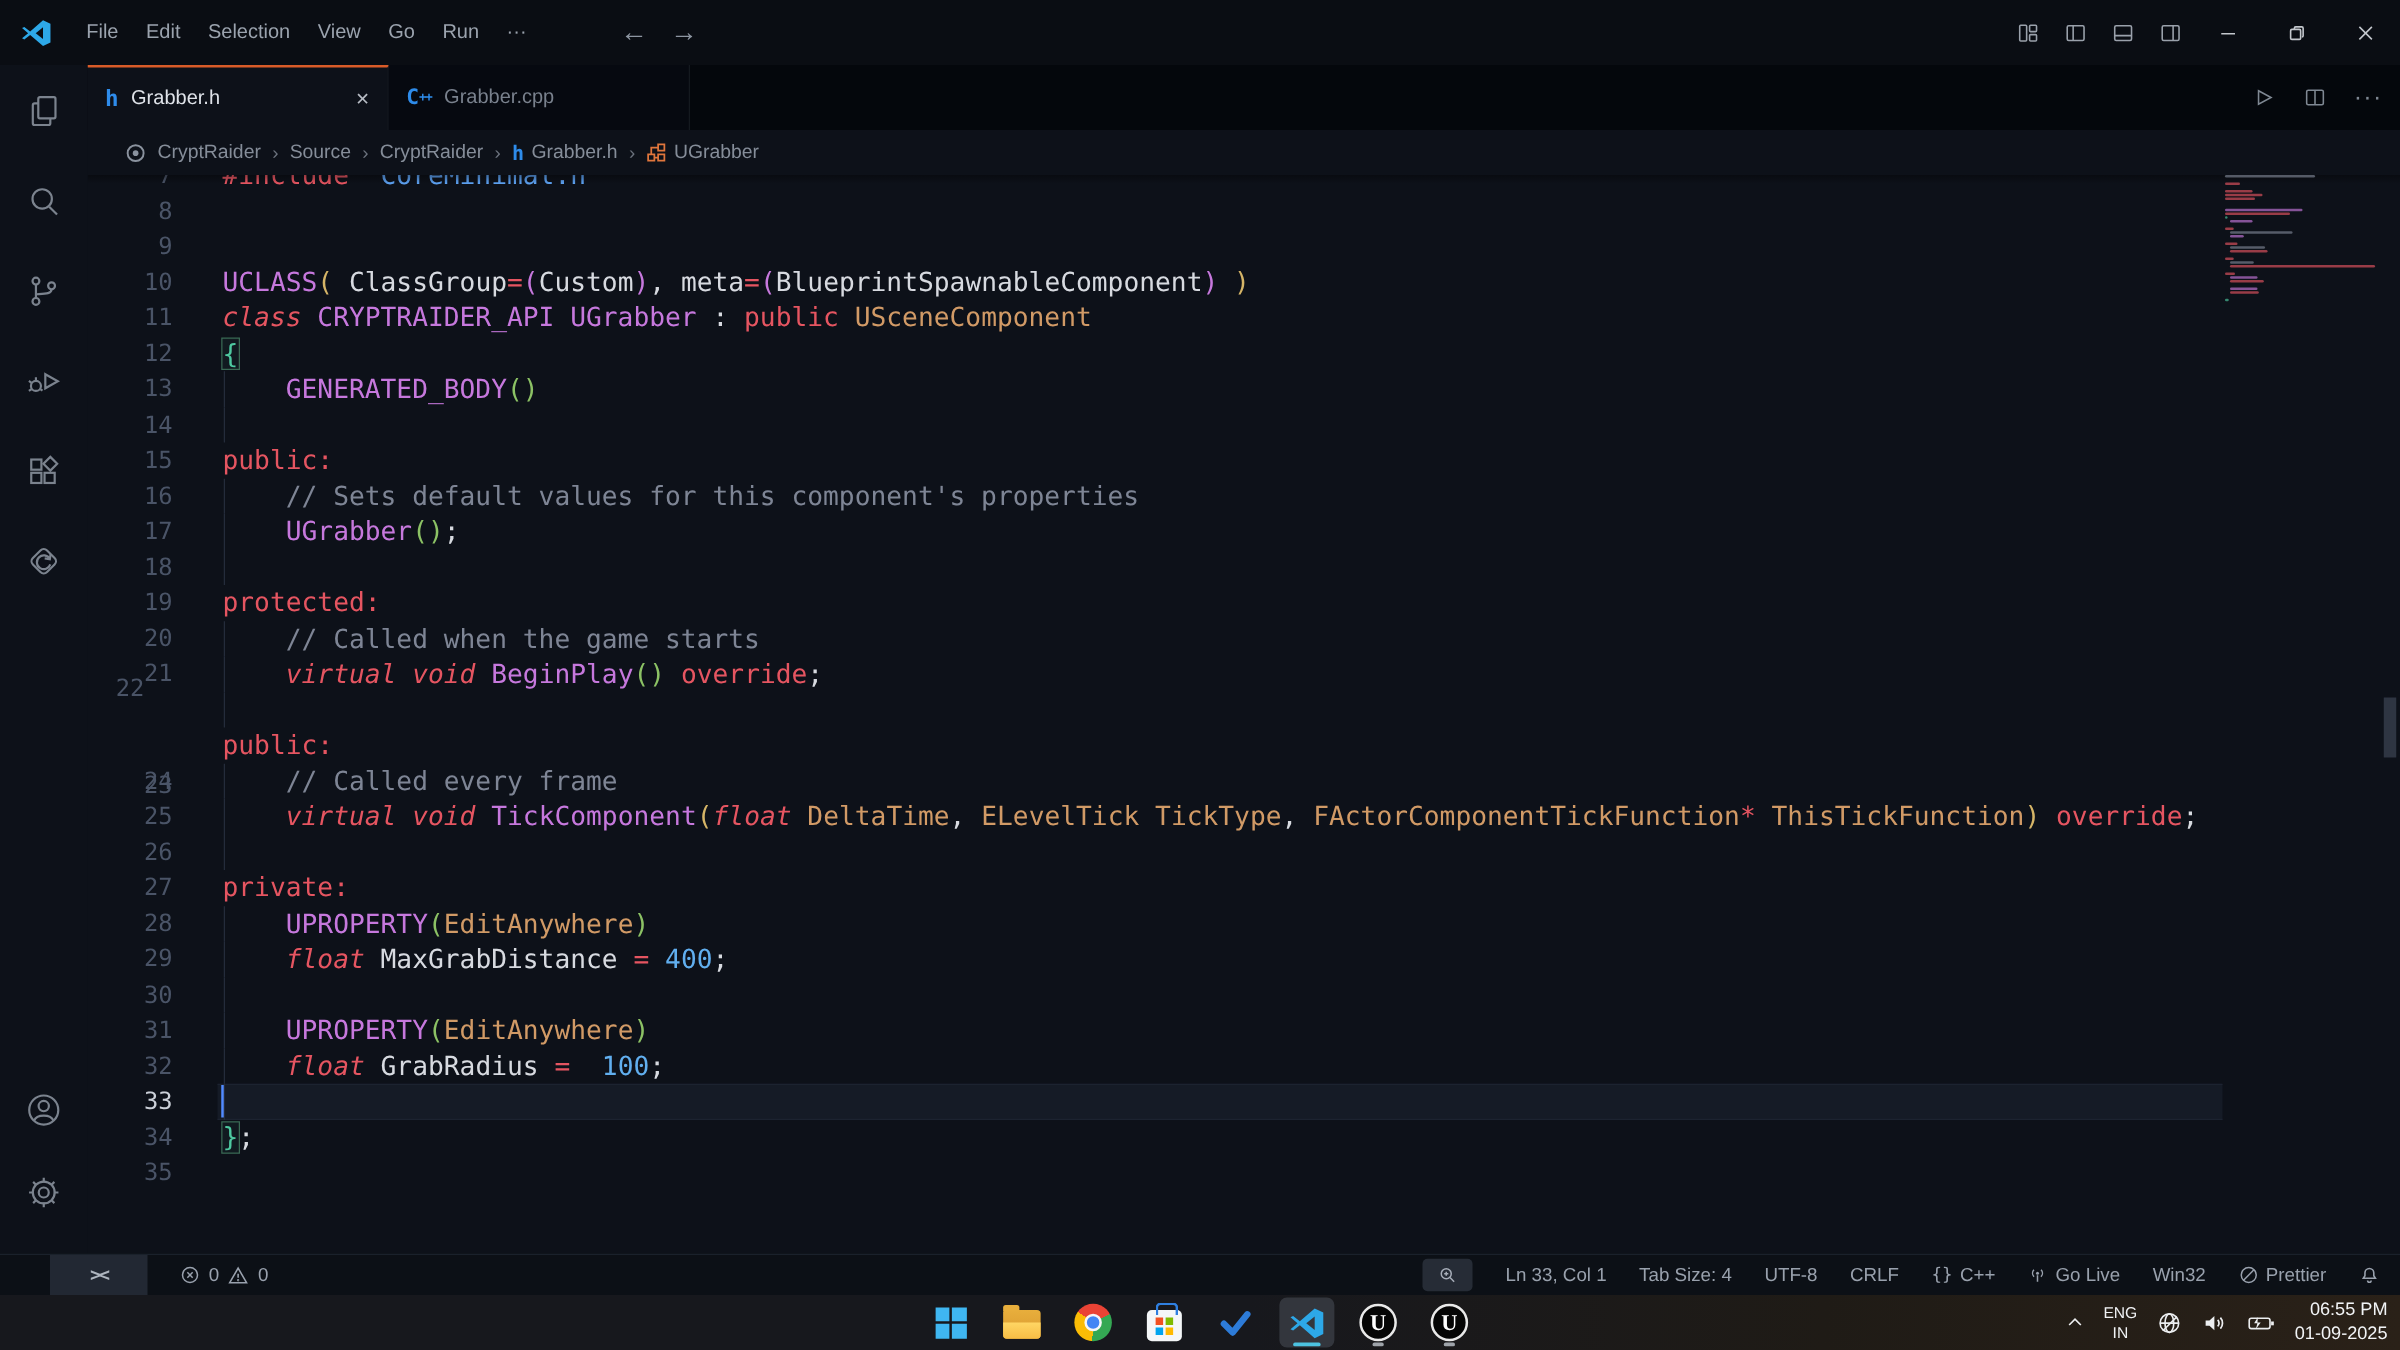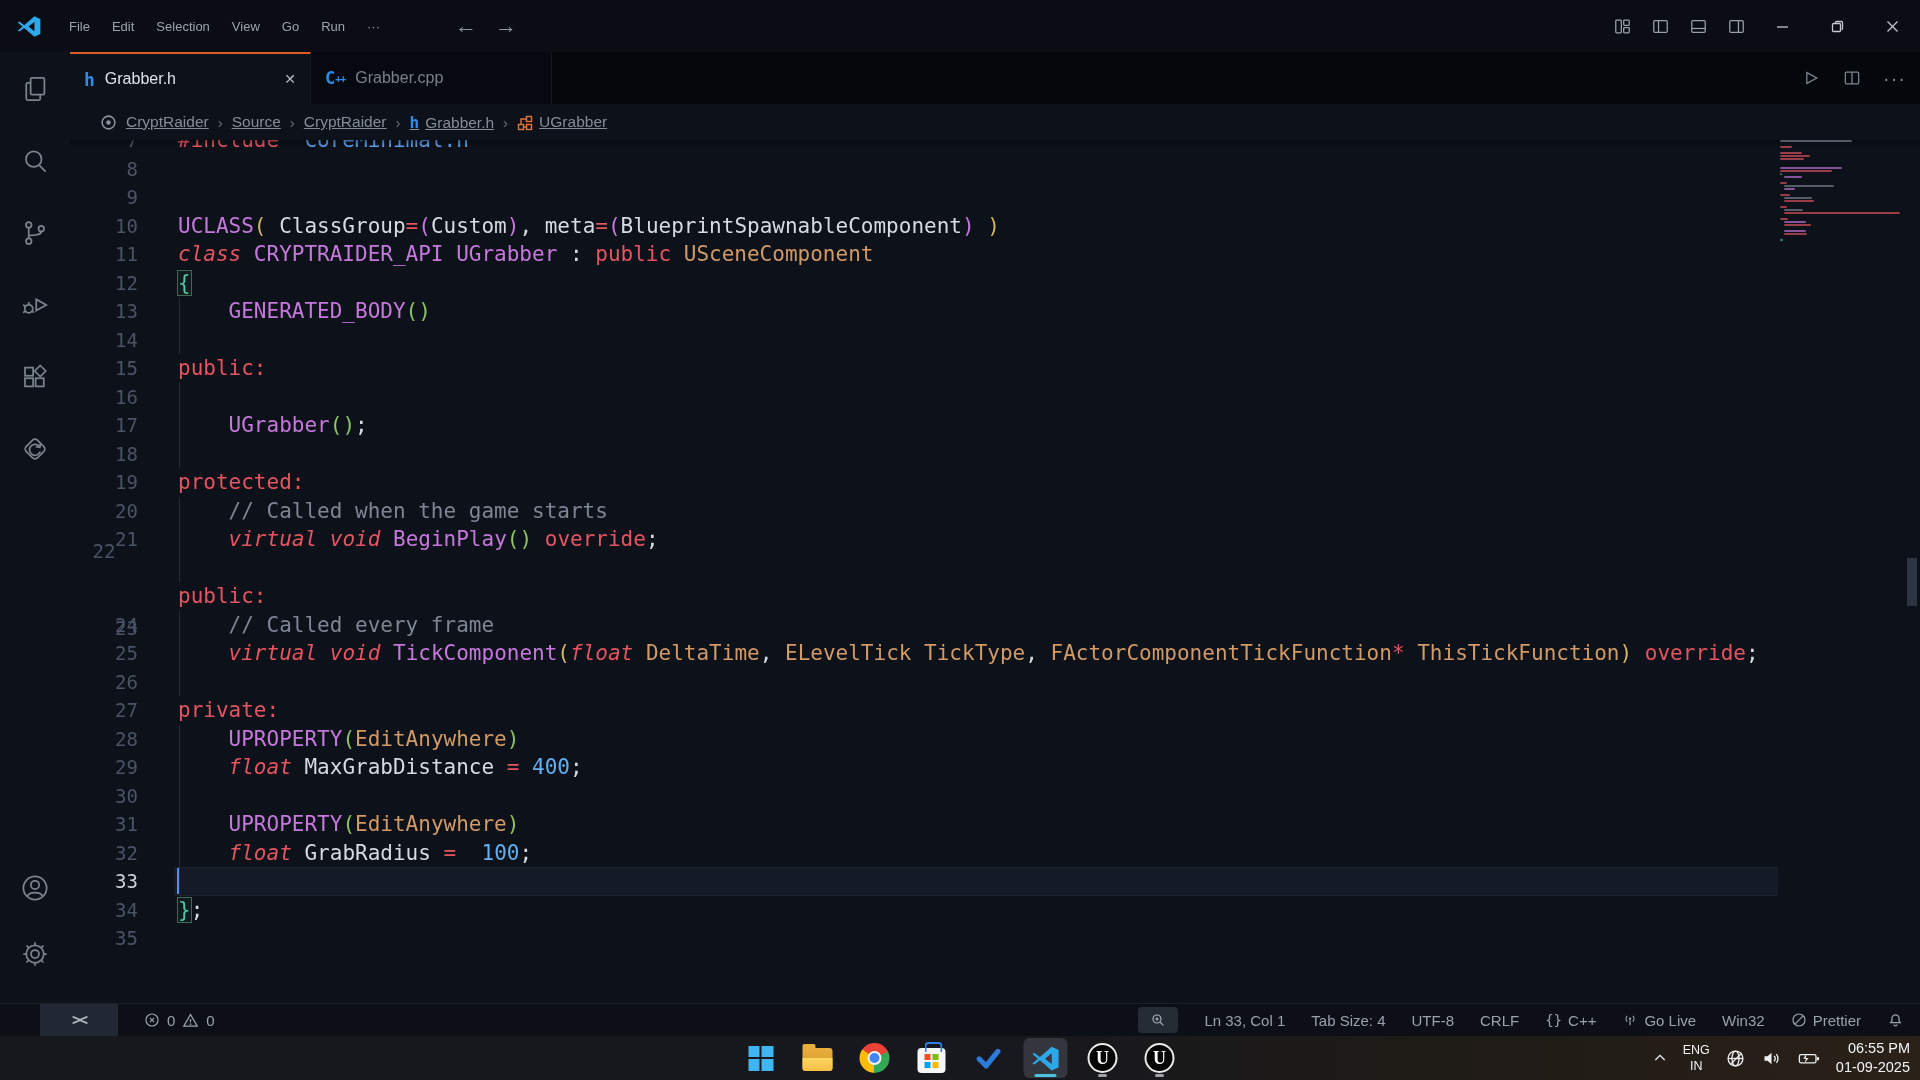--- a/index.html
+++ b/index.html
@@ -8,21 +8,21 @@
     width:1920px; height:1080px; overflow:hidden; position:relative;
     background:var(--bg-editor); font-family:"Liberation Sans", sans-serif;
     -webkit-font-smoothing:antialiased;
   }
   svg { display:block; }
 
   
   #titlebar { position:absolute; top:0; left:0; right:0; height:52px; background:var(--bg-title); display:flex; align-items:center; z-index:30; }
   .vsc-logo { width:58px; display:flex; justify-content:center; align-items:center; }
   .menu { display:flex; height:100%; align-items:center; }
-  .menu-item { padding:0 11px; font-size:13px; color:#9ba3ae; height:100%; display:flex; align-items:center; cursor:default; }
+  .menu-item { padding:0 11px; font-size:16px; color:#9ba3ae; height:100%; display:flex; align-items:center; cursor:default; }
   .nav-arrows { display:flex; gap:18px; margin-left:64px; color:#8d95a1; font-size:22px; }
   #search-box { position:absolute; left:633px; top:10px; width:732px; height:32px; background:#151a23; border:1px solid #262d38; border-radius:6px;
     display:flex; align-items:center; justify-content:center; gap:8px; color:#8590
 
 9d; font-size:15.5px; color:#848d99; }
   #win-controls { position:absolute; right:0; top:0; height:52px; display:flex; align-items:center; color:#9aa1ab; }
   .layout-btn { width:38px; height:52px; display:flex; align-items:center; justify-content:center; }
   .win-btn { width:55px; height:52px; display:flex; align-items:center; justify-content:center; color:#c3c7cd; }
 
   
@@ -38,21 +38,21 @@
   .tab.inactive { background:#060910; color:#79818d; }
   .file-icon-h { font-family:"DejaVu Sans Mono",monospace; font-weight:bold; font-size:18px; color:#2e8ceb; }
   .file-icon-cpp { font-family:"DejaVu Sans Mono",monospace; font-weight:bold; font-size:17px; color:#2e8ceb; }
   .file-icon-cpp small { font-size:10px; vertical-align:2px; letter-spacing:-1px; }
   .tab-close { margin-left:auto; font-size:14px; color:#b7bcc4; }
   #editor-actions { position:absolute; top:52px; right:14px; height:52px; display:flex; align-items:center; gap:21px; color:#7f8893; z-index:25; }
 
   
   #breadcrumb { position:absolute; left:70px; right:0; top:104px; height:36px; background:var(--bg-editor); display:flex; align-items:center; padding-left:30px; gap:9px; font-size:15.5px; color:#858d99; z-index:10; }
   .crumb-sep { color:#6b727d; font-size:15px; }
-  .crumb { display:flex; align-items:flex-end; gap:6px;text-decoration:underline; }
+  .crumb { display:flex; align-items:center; gap:6px; }
 
   
   #editor-body { position:absolute; left:70px; right:0; top:140px; bottom:77px; background:var(--bg-editor); overflow:hidden; }
   #editor-body::before { content:""; position:absolute; left:0; right:0; top:0; height:7px; background:linear-gradient(rgba(0,0,0,.35),transparent); z-index:5; pointer-events:none; }
   .ln { position:absolute; left:0; width:68px; height:28.5px; line-height:28.5px; text-align:right; font-family:"DejaVu Sans Mono",monospace; font-size:19px; color:#4a5467; }
   .ln.active { color:#ccd1d9; }
   .code-line { position:absolute; left:108px; height:28.5px; display:flex; align-items:center; white-space:pre; font-family:"DejaVu Sans Mono",monospace; font-size:21px; z-index:2; }
   .indent-guide { position:absolute; left:109px; width:1px; height:28.5px; background:#242c3b; z-index:1; }
   .line-highlight { position:absolute; left:104px; right:142px; height:28.5px; background:var(--current-line); border-top:1px solid #1c2330; border-bottom:1px solid #1c2330; z-index:0; }
   .cursor { position:absolute; left:107px; width:2px; height:26px; background:var(--cursor); z-index:3; }
@@ -303,20 +303,21 @@
     <div class="ln" style="top: 157px;">13</div>
     <div class="indent-guide" style="top: 157px;"></div>
     <div class="code-line" style="top: 157px;"><span class="tk-txt">    </span><span class="tk-fn">GENERATED_BODY</span><span class="tk-pg">()</span></div>
     <div class="ln" style="top: 185.5px;">14</div>
     <div class="indent-guide" style="top: 185.5px;"></div>
     <div class="code-line" style="top: 185.5px;"></div>
     <div class="ln" style="top: 214px;">15</div>
     <div class="code-line" style="top: 214px;"><span class="tk-kw">public:</span></div>
     <div class="ln" style="top: 242.5px;">16</div>
     <div class="indent-guide" style="top: 242.5px;"></div>
+    <div class="code-line" style="top: 242.5px;"><span class="tk-txt">    </span><span class="tk-cm">// Sets default values for this component's properties</span></div>
     <div class="ln" style="top: 271px;">17</div>
     <div class="indent-guide" style="top: 271px;"></div>
     <div class="code-line" style="top: 271px;"><span class="tk-txt">    </span><span class="tk-fn">UGrabber</span><span class="tk-pg">()</span><span class="tk-txt">;</span></div>
     <div class="ln" style="top: 299.5px;">18</div>
     <div class="indent-guide" style="top: 299.5px;"></div>
     <div class="code-line" style="top: 299.5px;"></div>
     <div class="ln" style="top: 328px;">19</div>
     <div class="code-line" style="top: 328px;"><span class="tk-kw">protected:</span></div>
     <div class="ln" style="top: 356.5px;">20</div>
     <div class="indent-guide" style="top: 356.5px;"></div>

